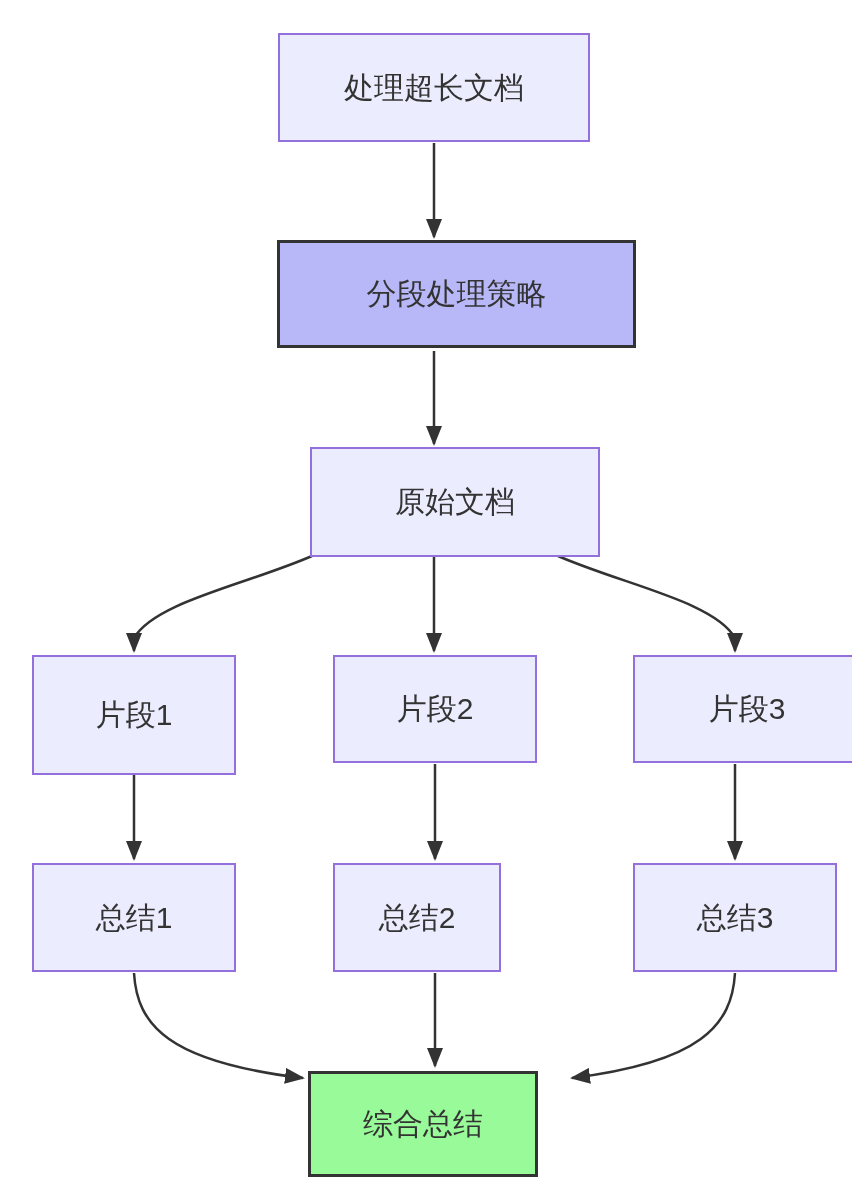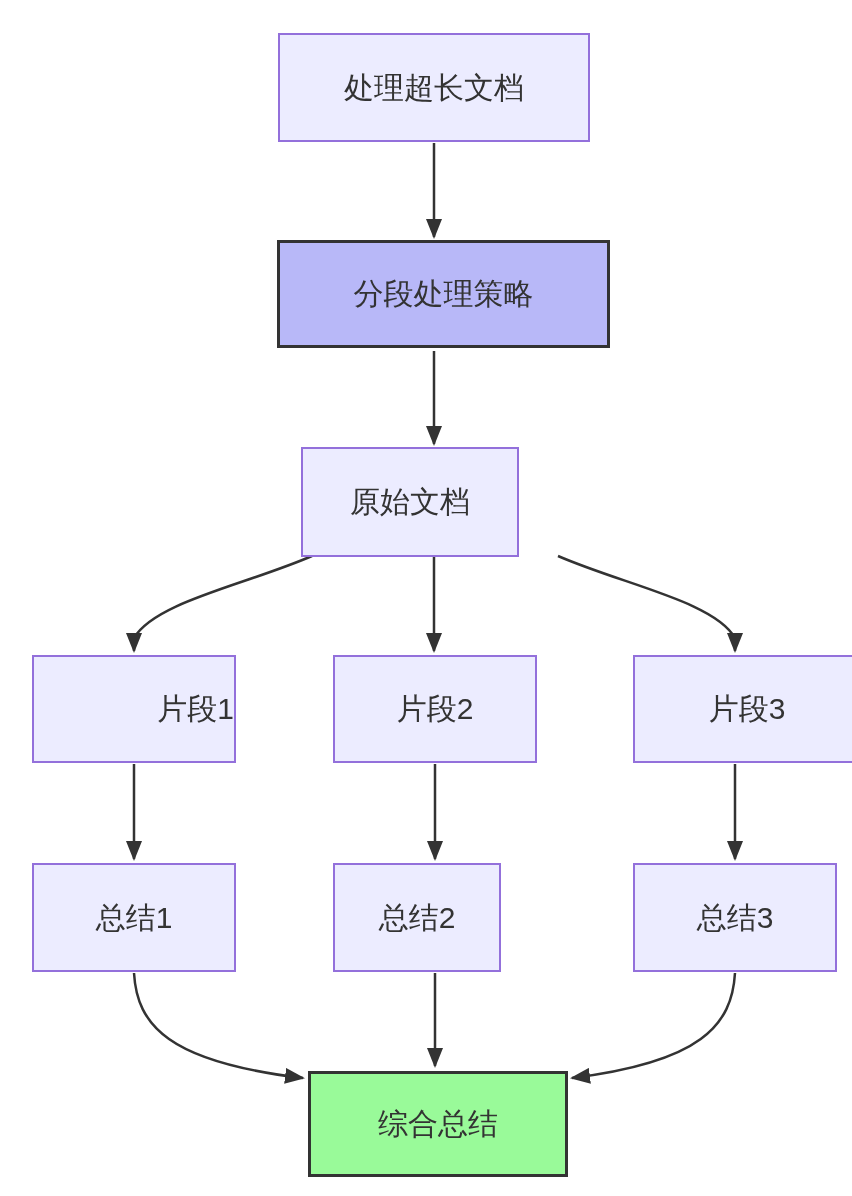--- a/index.html
+++ b/index.html
@@ -72,29 +72,29 @@
     <path class="edge" d="M735,764 L735,859" marker-end="url(#arrow)"></path>
     <path class="edge" d="M134,973 C137,1025 168,1062 303,1078" marker-end="url(#arrow)"></path>
     <path class="edge" d="M435,973 L435,1066" marker-end="url(#arrow)"></path>
     <path class="edge" d="M735,973 C732,1025 701,1062 572,1078" marker-end="url(#arrow)"></path>
   </svg>
 
   <div class="node" style="left:278px; top:33px; width:312px; height:109px;">
     <span>处理超长文档</span>
   </div>
 
-  <div class="node emphasis" style="left:277px; top:240px; width:333px; height:108px;">
+  <div class="node emphasis" style="left:277px; top:240px; width:359px; height:108px;">
     <span>分段处理策略</span>
   </div>
 
-  <div class="node" style="left:301px; top:447px; width:218px; height:110px;">
+  <div class="node" style="left:310px; top:447px; width:290px; height:110px;">
     <span>原始文档</span>
   </div>
 
-  <div class="node" style="left:32px; top:655px; width:204px; height:108px;justify-content:flex-end;">
+  <div class="node" style="left:32px; top:655px; width:204px; height:120px;">
     <span>片段1</span>
   </div>
 
   <div class="node" style="left:333px; top:655px; width:204px; height:108px;align-items:center;">
     <span>片段2</span>
   </div>
 
   <div class="node" style="left:633px; top:655px; width:228px; height:108px;">
     <span>片段3</span>
   </div>
@@ -104,17 +104,17 @@
   </div>
 
   <div class="node" style="left:333px; top:863px; width:168px; height:109px;">
     <span>总结2</span>
   </div>
 
   <div class="node" style="left:633px; top:863px; width:204px; height:109px;">
     <span>总结3</span>
   </div>
 
-  <div class="node result" style="left:308px; top:1071px; width:260px; height:106px;justify-content:center;">
+  <div class="node result" style="left:308px; top:1071px; width:230px; height:106px;justify-content:center;">
     <span>综合总结</span>
   </div>
 
 </div>
 
 </body></html>

